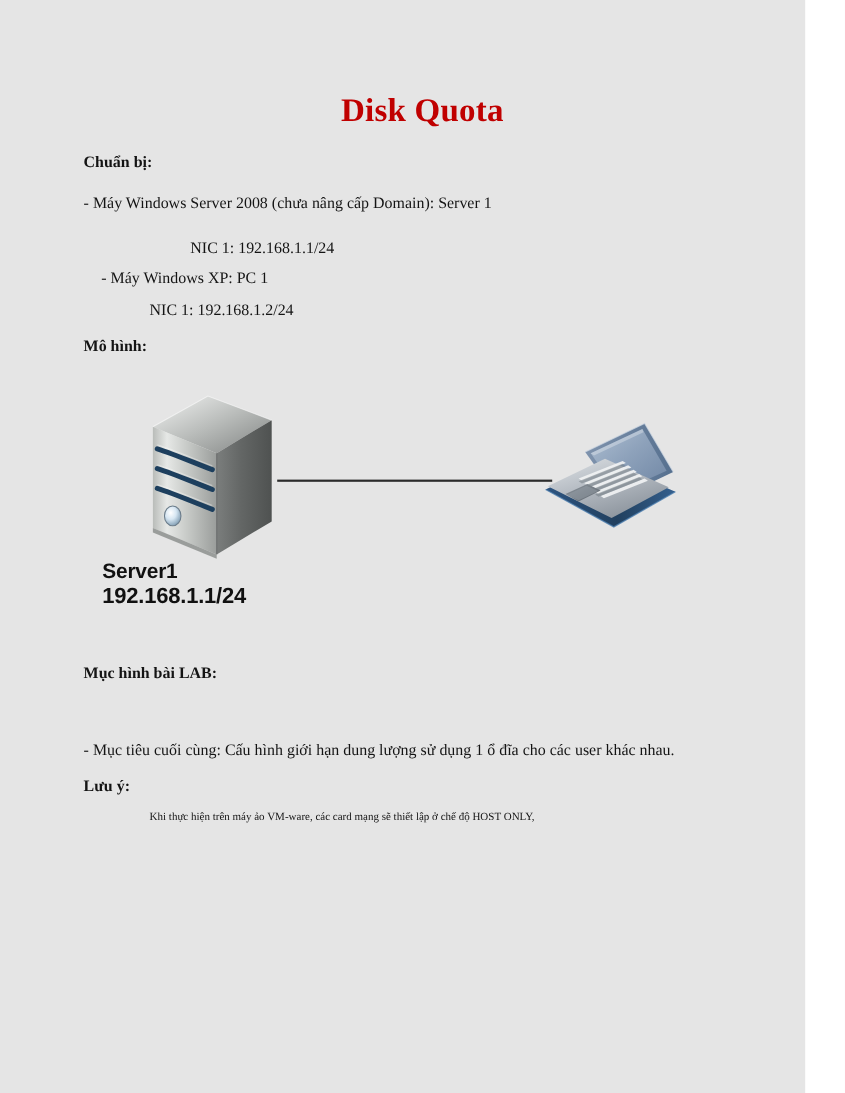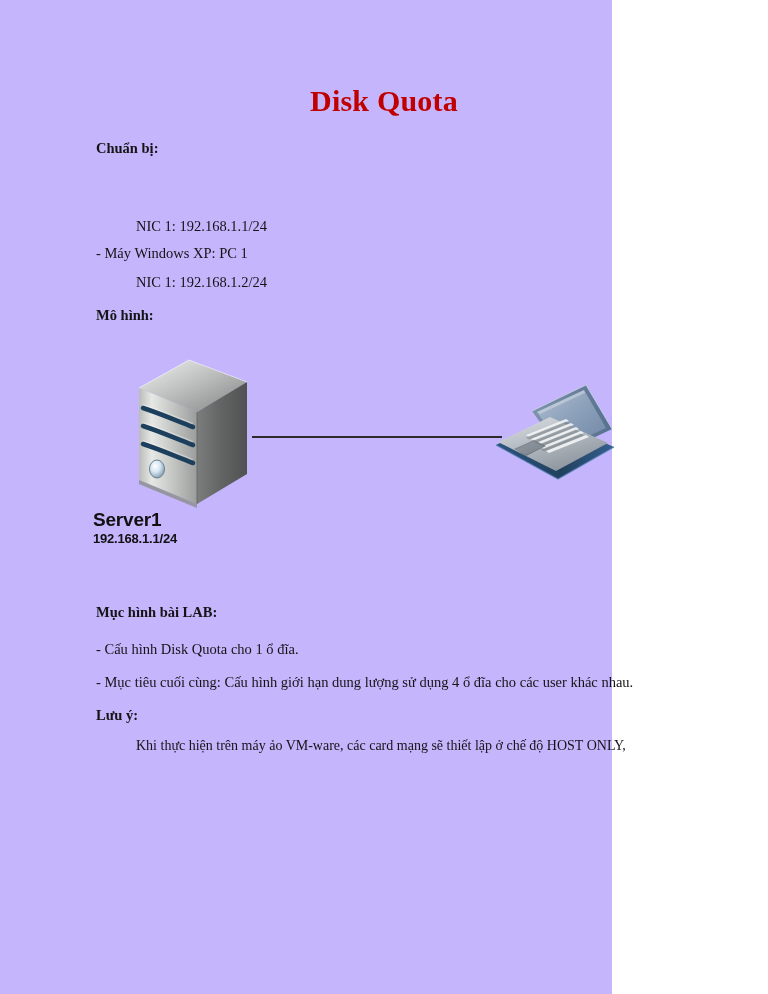--- a/index.html
+++ b/index.html
@@ -11,23 +11,23 @@
   body {
     width: 768px;
     height: 994px;
     position: relative;
     font-family: "Liberation Serif", "DejaVu Serif", serif;
     color: #000000;
     overflow: hidden;
   }
   .page {
     position: relative;
-    width: 612px;
+    width: 732px;
     height: 994px;
-    background: #c4b5fd;
+    background: #e5e5e5;
     text-decoration: underline;
   }
 
   
   .doc-title {
     position: absolute;
     left: 0;
     top: 84px;
     width: 768px;
     text-align: center;
@@ -35,37 +35,37 @@
     font-size: 30px;
     font-weight: 700;
     letter-spacing: 0.2px;
     color: #c00000;
     line-height: 1.1;
   }
 
   
   .line {
     position: absolute;
-    left: 96px;
+    left: 76px;
     font-size: 14.5px;
     line-height: 1.25;
     white-space: nowrap;
     color: #141414;
   }
   .line.bold {
     font-weight: 700;
   }
   .line.indent {
     left: 136px;
   }
   .note-block {
     position: absolute;
     left: 136px;
     width: 560px;
-    font-size: 14px;
+    font-size: 10px;
     line-height: 1.45;
     color: #141414;
   }
   .note-block div { white-space: nowrap; }
 
   
   .diagram {
     position: absolute;
     left: 0;
     top: 340px;
@@ -101,37 +101,38 @@
   .node-caption {
     position: absolute;
     text-align: left;
     font-family: "Liberation Sans", "DejaVu Sans", sans-serif;
     font-weight: 700;
     color: #111111;
     line-height: 1.18;
     letter-spacing: -0.2px;
   }
   .node-caption .nm { font-size: 19px; display: block; }
-  .node-caption .ip { font-size: 13px; display: block; }
+  .node-caption .ip { font-size: 20px; display: block; }
   #caption-server { left: 93px; top: 509px; width: 200px; }
   #caption-pc     { left: 452px; top: 509px; width: 200px; }
 </style>
 </head>
 <body>
 
 <div class="page">
 
   <div class="doc-title">Disk Quota</div>
 
   <div class="line bold" style="top:139px;">Chuẩn bị:</div>
 
-
-  <div class="line indent" style="top:217px;">NIC 1: 192.168.1.1/24</div>
-
-  <div class="line" style="top:244px;">- Máy Windows XP: PC 1</div>
+  <div class="line" style="top:176px;">- Máy Windows Server 2008 (chưa nâng cấp Domain): Server 1</div>
+
+  <div class="line indent" style="top:217px;margin-left:37px;">NIC 1: 192.168.1.1/24</div>
+
+  <div class="line" style="top:244px;margin-left:16px;">- Máy Windows XP: PC 1</div>
 
   <div class="line indent" style="top:273px;">NIC 1: 192.168.1.2/24</div>
 
   <div class="line bold" style="top:306px;">Mô hình:</div>
 
   <div class="diagram"></div>
 
   <div class="link-line"></div>
 
   <div class="server-art">
@@ -247,23 +248,22 @@
   </div>
 
   <div class="node-caption" id="caption-server">
     <span class="nm">Server1</span>
     <span class="ip">192.168.1.1/24</span>
   </div>
 
 
   <div class="line bold" style="top:603px;">Mục hình bài LAB:</div>
 
-  <div class="line" style="top:640px;">- Cấu hình Disk Quota cho 1 ổ đĩa.</div>
-
-  <div class="line" style="top:673px;">- Mục tiêu cuối cùng: Cấu hình giới hạn dung lượng sử dụng 4 ổ đĩa cho các user khác nhau.</div>
+
+  <div class="line" style="top:673px;">- Mục tiêu cuối cùng: Cấu hình giới hạn dung lượng sử dụng 1 ổ đĩa cho các user khác nhau.</div>
 
   <div class="line bold" style="top:706px;">Lưu ý:</div>
 
   <div class="note-block" style="top:736px;">
     <div>Khi thực hiện trên máy ảo VM-ware, các card mạng sẽ thiết lập ở chế độ HOST ONLY,</div>
   </div>
 
 </div>
 
 </body></html>

